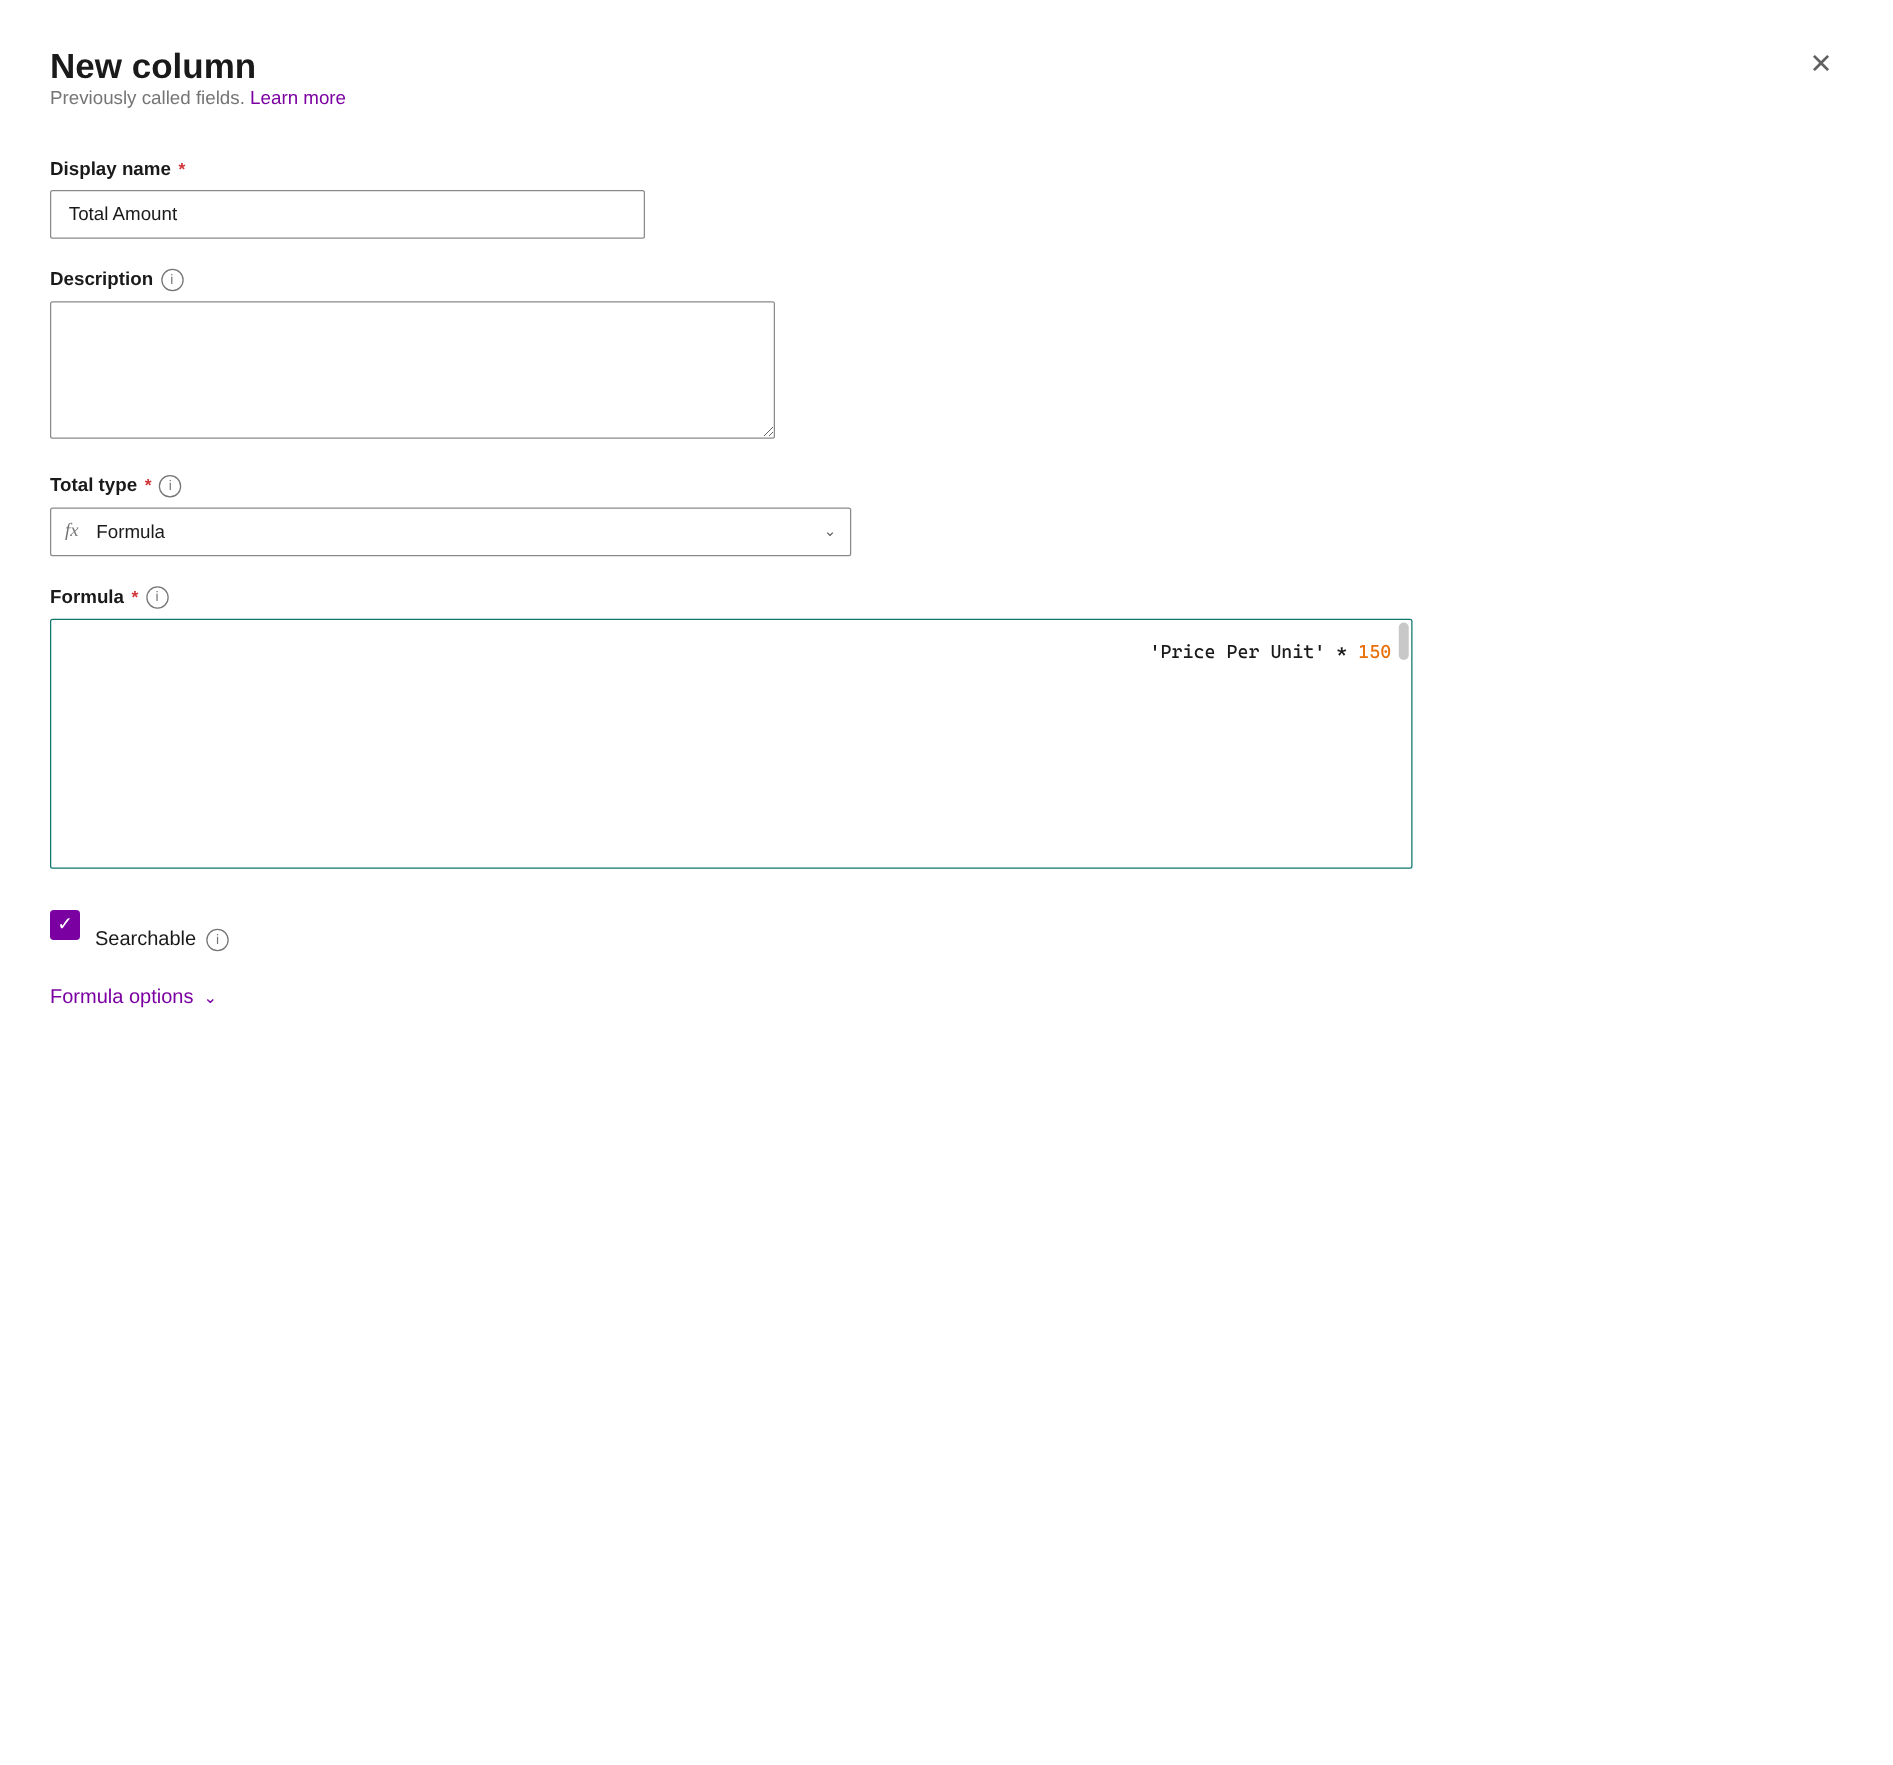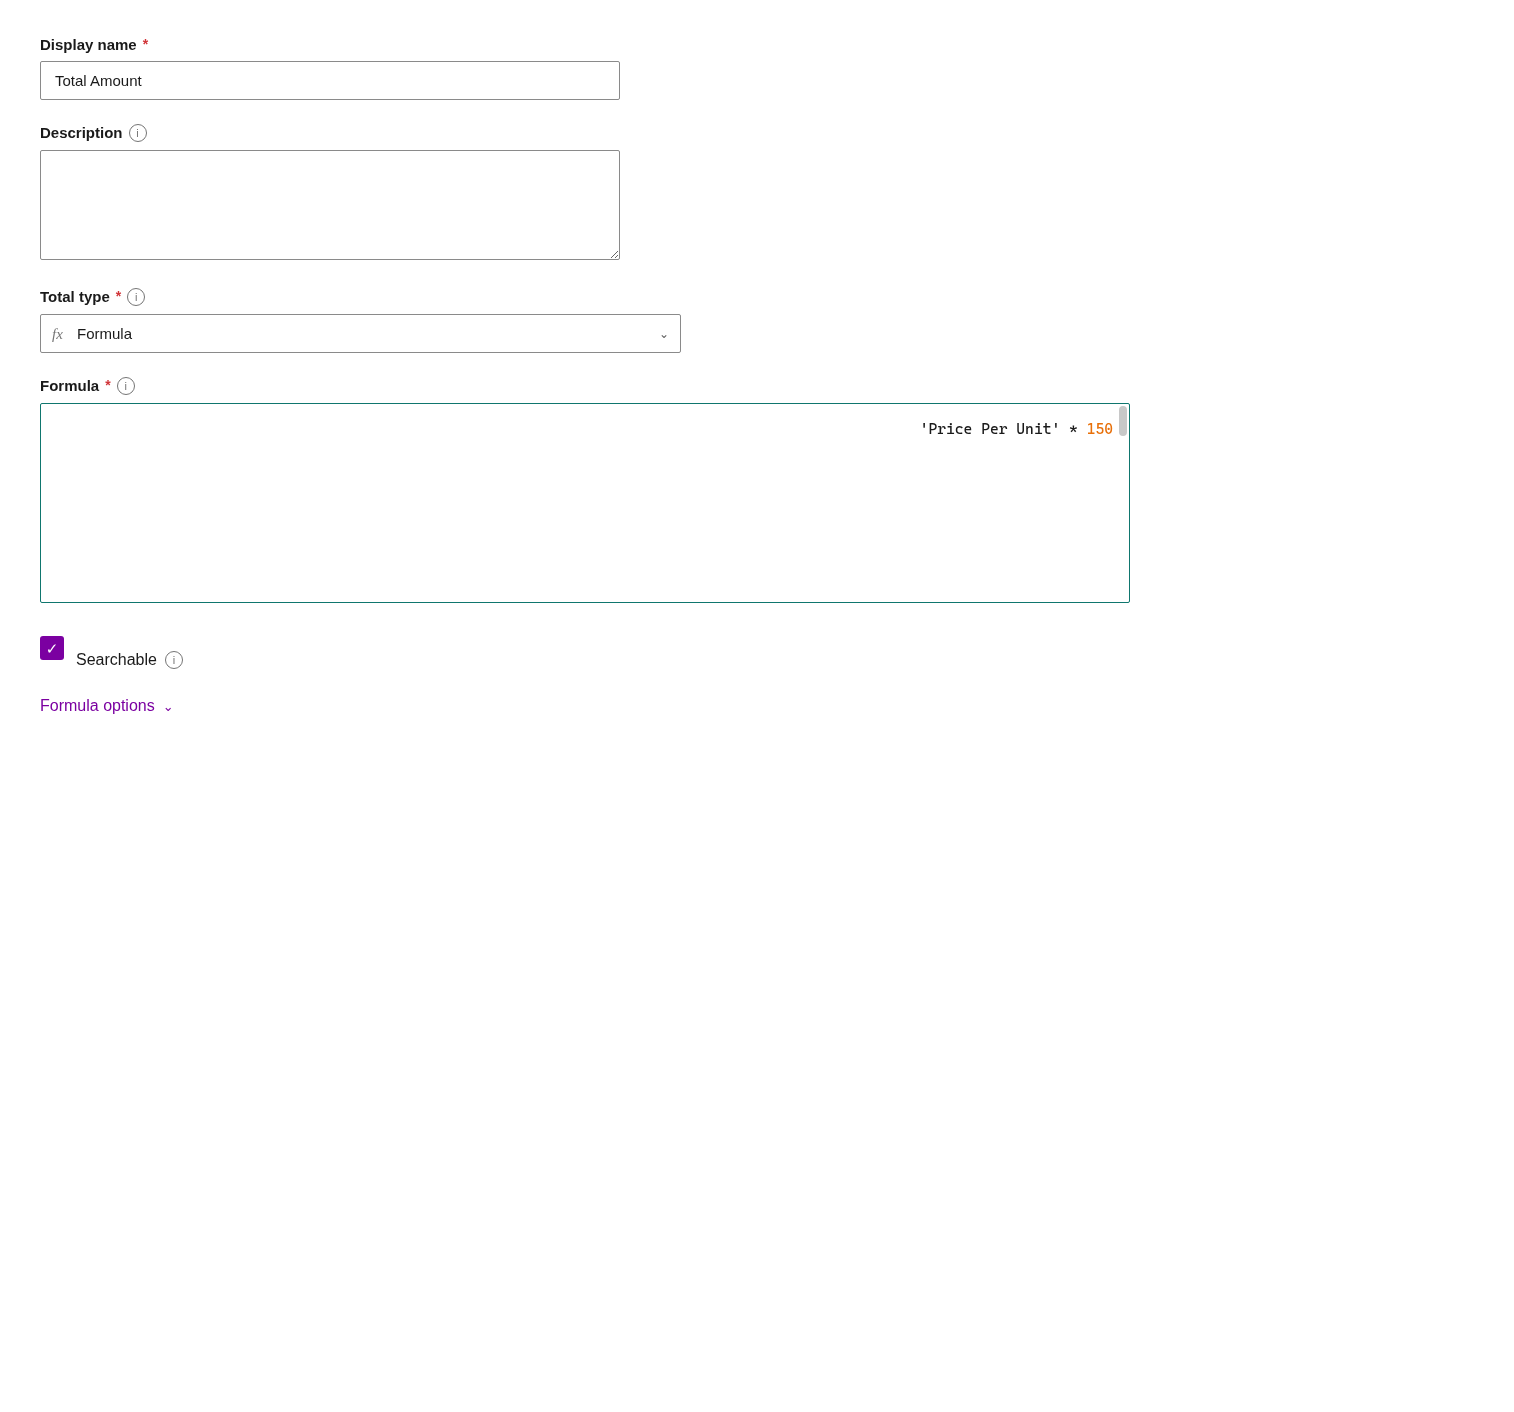--- a/index.html
+++ b/index.html
@@ -85,21 +85,21 @@
       border: 1.5px solid #757575;
       border-radius: 50%;
       font-size: 11px;
       color: #757575;
       font-weight: 400;
       cursor: default;
       flex-shrink: 0;
     }
 
     .text-input {
-      width: 580px;
+      width: 476px;
       border: 1px solid #8a8a8a;
       border-radius: 2px;
       padding: 10px 14px;
       font-size: 15px;
       font-family: inherit;
       color: #1a1a1a;
       outline: none;
     }
 
     .description-textarea {
@@ -246,20 +246,30 @@
 
     .formula-content {
       line-height: 1.5;
     }
   </style>
 </head>
 <body>
 
 <div class="panel">
 
+  <div class="panel-header">
+    <div>
+      <h1 class="panel-title">New column</h1>
+      <p class="subtitle">
+        <span>Previously called fields.</span>
+        <a href="#">Learn more</a>
+      </p>
+    </div>
+    <button class="close-btn">✕</button>
+  </div>
 
   <div class="form-section">
     <div class="field-label">
       <span>Display name</span>
       <span class="required-star">*</span>
     </div>
     <input type="text" class="text-input" value="Total Amount" style="">
   </div>
 
   <div class="form-section">

